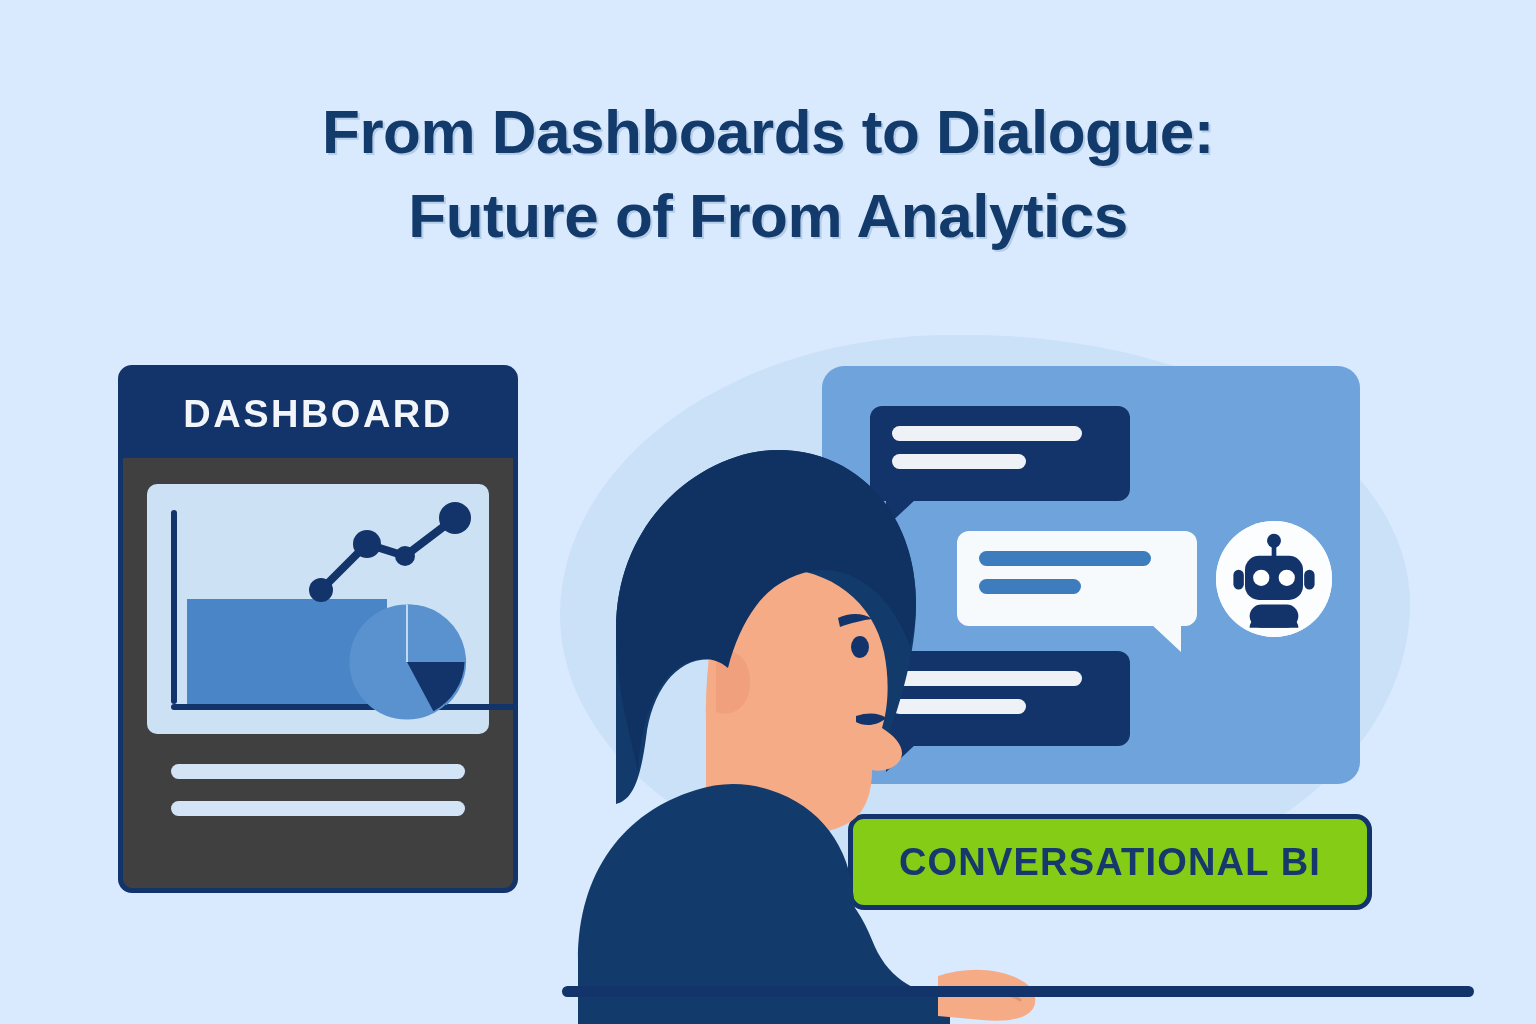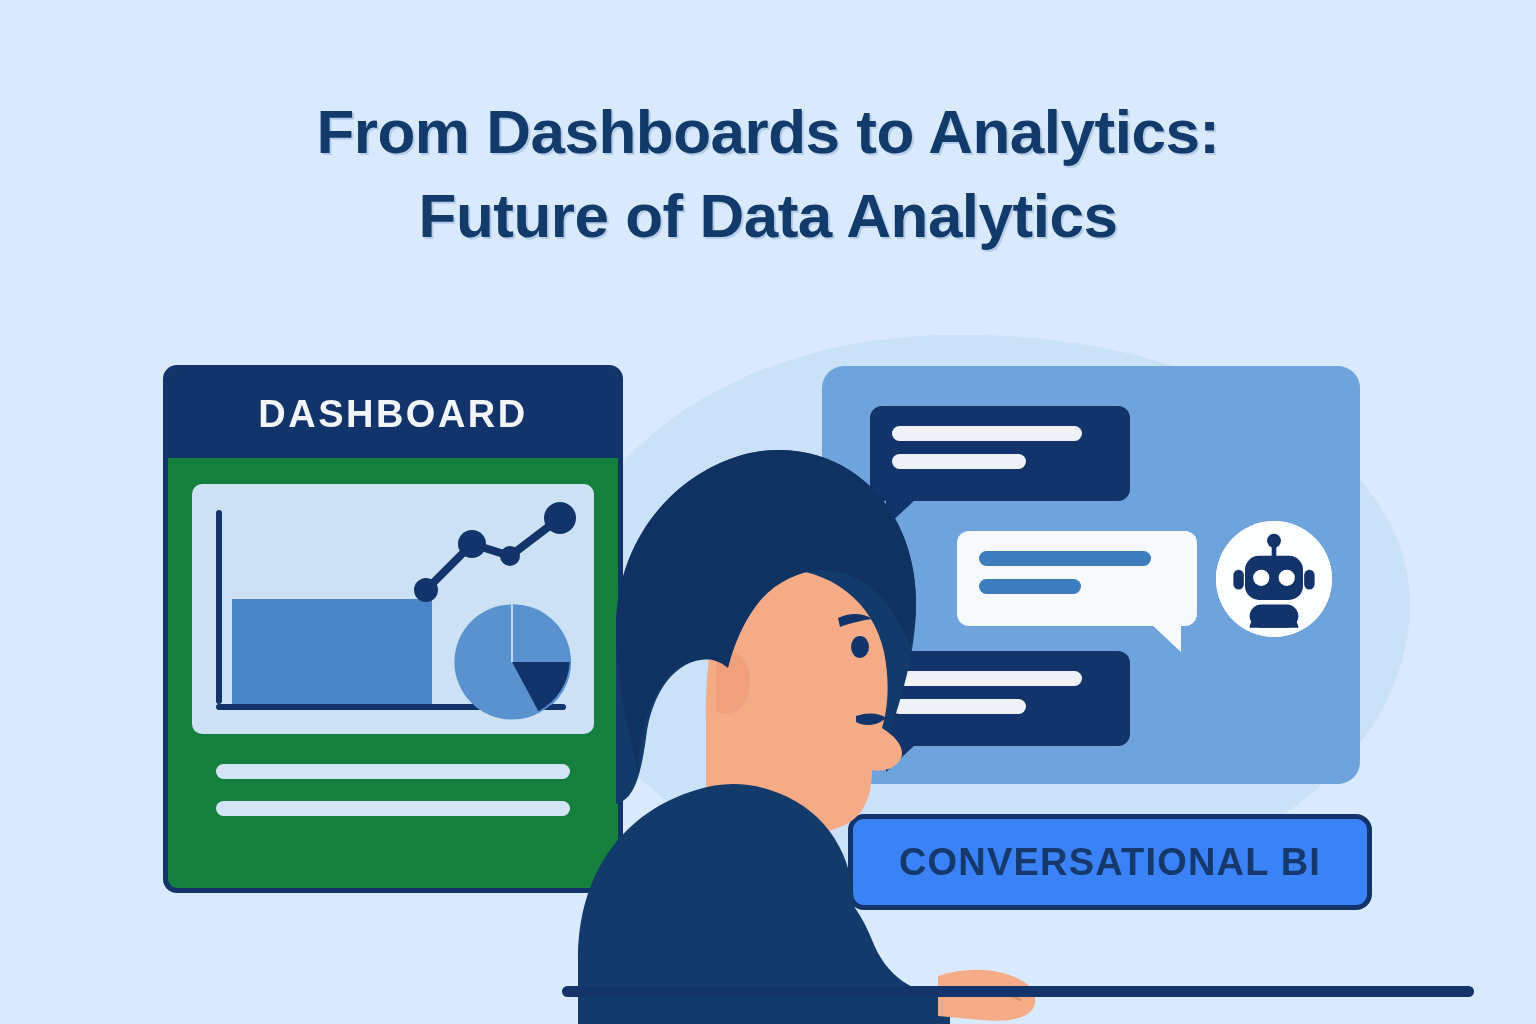--- a/index.html
+++ b/index.html
@@ -42,28 +42,27 @@
     letter-spacing: -0.5px;
     text-shadow: 2px 2px 0 rgba(140,170,205,.45);
   }
   .title .line { display: block; white-space: nowrap; }
 
   
   .dash-card {
     position: absolute;
     left: 118px;
     top: 365px;
-    width: 460px;
+    width: 400px;
     height: 528px;
-    background: #15803d;
+    background: #404040;
     border: 5px solid #12346a;
     border-radius: 14px;
     box-sizing: border-box;
     overflow: hidden;
-    margin-left: 45px;
   }
   .dash-head {
     height: 88px;
     background: #12346a;
     display: flex;
     align-items: center;
     justify-content: center;
   }
   .dash-head-label {
     color: #f2f6fb;
@@ -194,21 +193,21 @@
   }
   .robot-badge svg { width: 116px; height: 116px; display: block; }
 
   
   .pill {
     position: absolute;
     left: 848px;
     top: 814px;
     width: 524px;
     height: 96px;
-    background: #3b82f6;
+    background: #84cc16;
     border: 5px solid #12346a;
     border-radius: 16px;
     box-sizing: border-box;
     display: flex;
     align-items: center;
     justify-content: center;
   }
   .pill-label {
     color: #15386d;
     font-size: 38px;
@@ -232,22 +231,22 @@
   }
 </style>
 </head>
 <body>
 
 <div id="stage">
 
   <div class="bg-blob"></div>
 
   <h1 class="title">
-    <span class="line">From Dashboards to Analytics:</span>
-    <span class="line">Future of Data Analytics</span>
+    <span class="line">From Dashboards to Dialogue:</span>
+    <span class="line">Future of From Analytics</span>
   </h1>
 
   <div class="dash-card">
     <div class="dash-head">
       <span class="dash-head-label">DASHBOARD</span>
     </div>
     <div class="dash-body">
 
       <div class="chart-panel">
         <div class="axis-y"></div>

